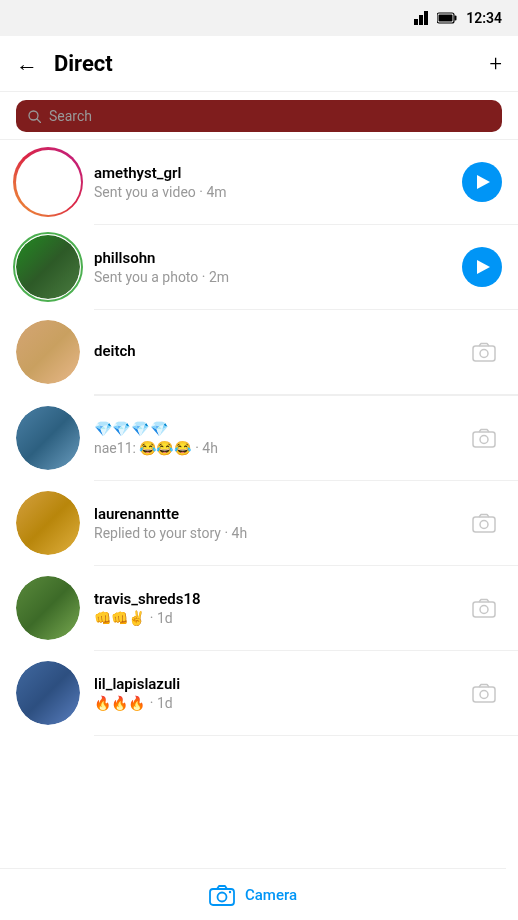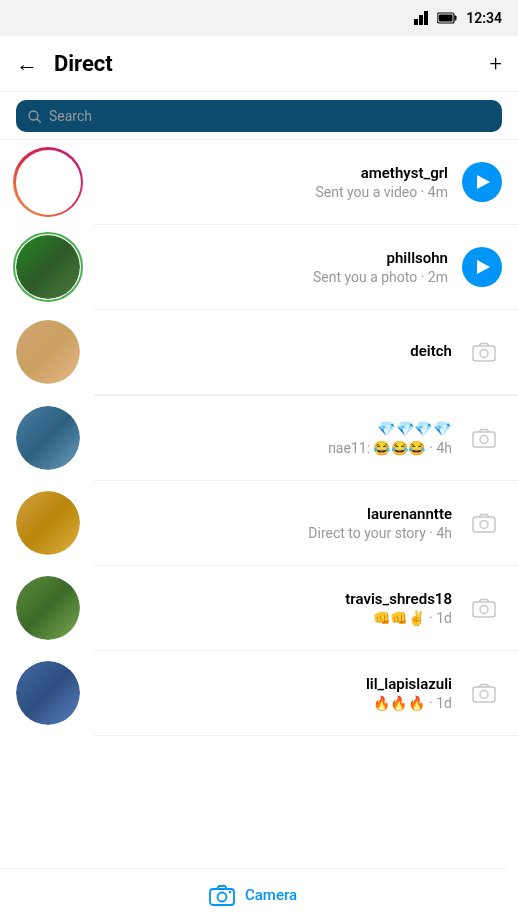--- a/index.html
+++ b/index.html
@@ -64,38 +64,37 @@
     }
 
     
     .search-bar {
       height: 48px;
       background: #fff;
       padding: 8px 16px;
       border-bottom: 1px solid #efefef;
     }
     .search-input-wrap {
-      background: #0c4a6e;
+      background: #7f1d1d;
       border-radius: 10px;
       height: 32px;
       display: flex;
       align-items: center;
       padding: 0 12px;
       gap: 8px;
     }
     .search-placeholder {
       color: #999;
       font-size: 14px;
     }
 
     
     .conv-list {
       overflow-y: auto;
       height: calc(920px - 36px - 56px - 48px - 52px);
-      text-align: right;
     }
 
     .conv-item {
       display: flex;
       align-items: center;
       padding: 10px 16px;
       gap: 14px;
       cursor: pointer;
       background: #fff;
     }
@@ -319,21 +318,21 @@
     </div>
     <div style="height: 1px; background: rgb(239, 239, 239); margin-left: 94px;"></div>
     <div class="conv-item">
       <div class="avatar-wrap">
         <div class="avatar-circle">
           <div class="avatar-img av-lauren" style="font-size: 30px; display: flex; align-items: center; justify-content: center; width: 100%; height: 100%; border-radius: 50%;"></div>
         </div>
       </div>
       <div class="conv-info">
         <div class="conv-name">laurenanntte</div>
-        <div class="conv-sub">Direct to your story · 4h</div>
+        <div class="conv-sub">Replied to your story · 4h</div>
       </div>
       <div class="conv-action">
         <div class="camera-icon-wrap">
           <svg width="24" height="20" viewBox="0 0 24 20" fill="none">
       <rect x="1" y="4" width="22" height="15" rx="2.5" stroke="#c7c7c7" stroke-width="1.5"></rect>
       <circle cx="12" cy="11.5" r="4" stroke="#c7c7c7" stroke-width="1.5"></circle>
       <path d="M7 4 L9 1.5 L15 1.5 L17 4" stroke="#c7c7c7" stroke-width="1.5" stroke-linejoin="round" fill="none"></path>
     </svg>
         </div>
       </div>

